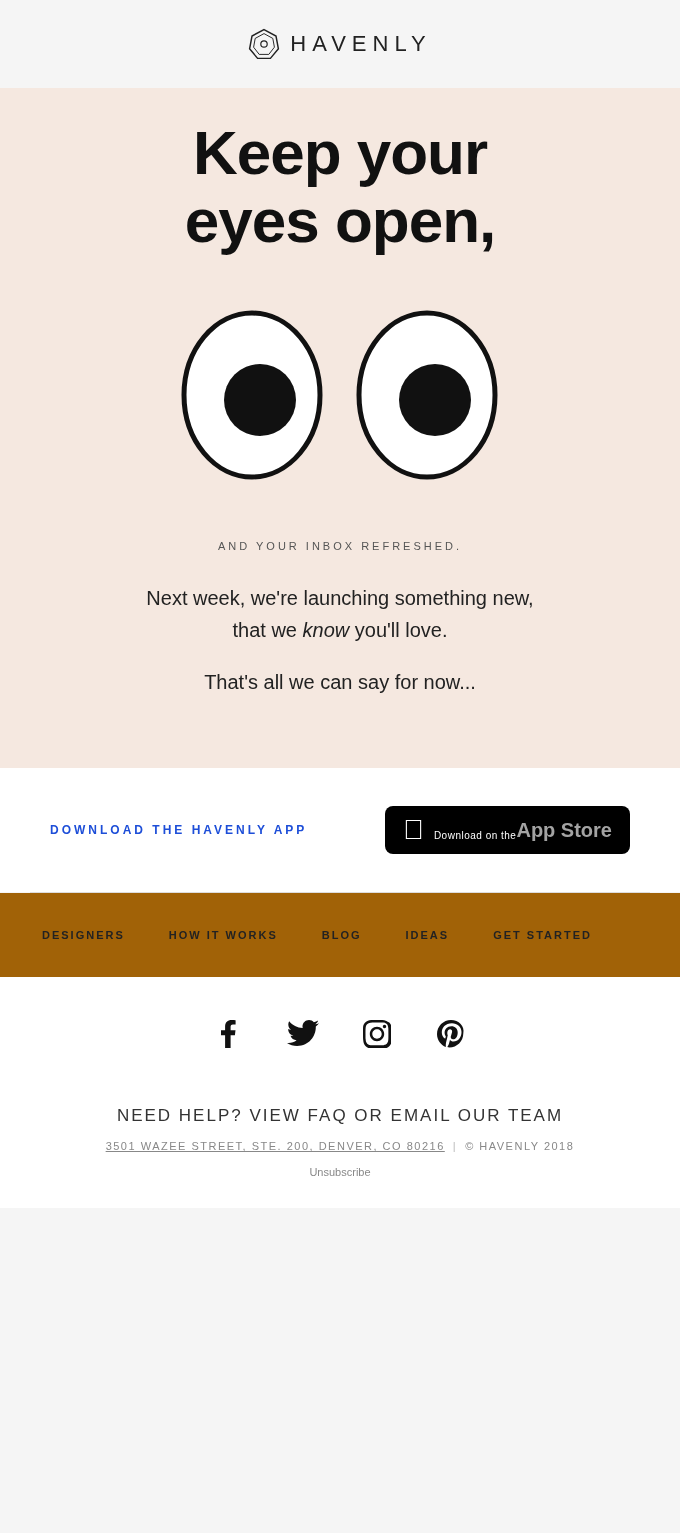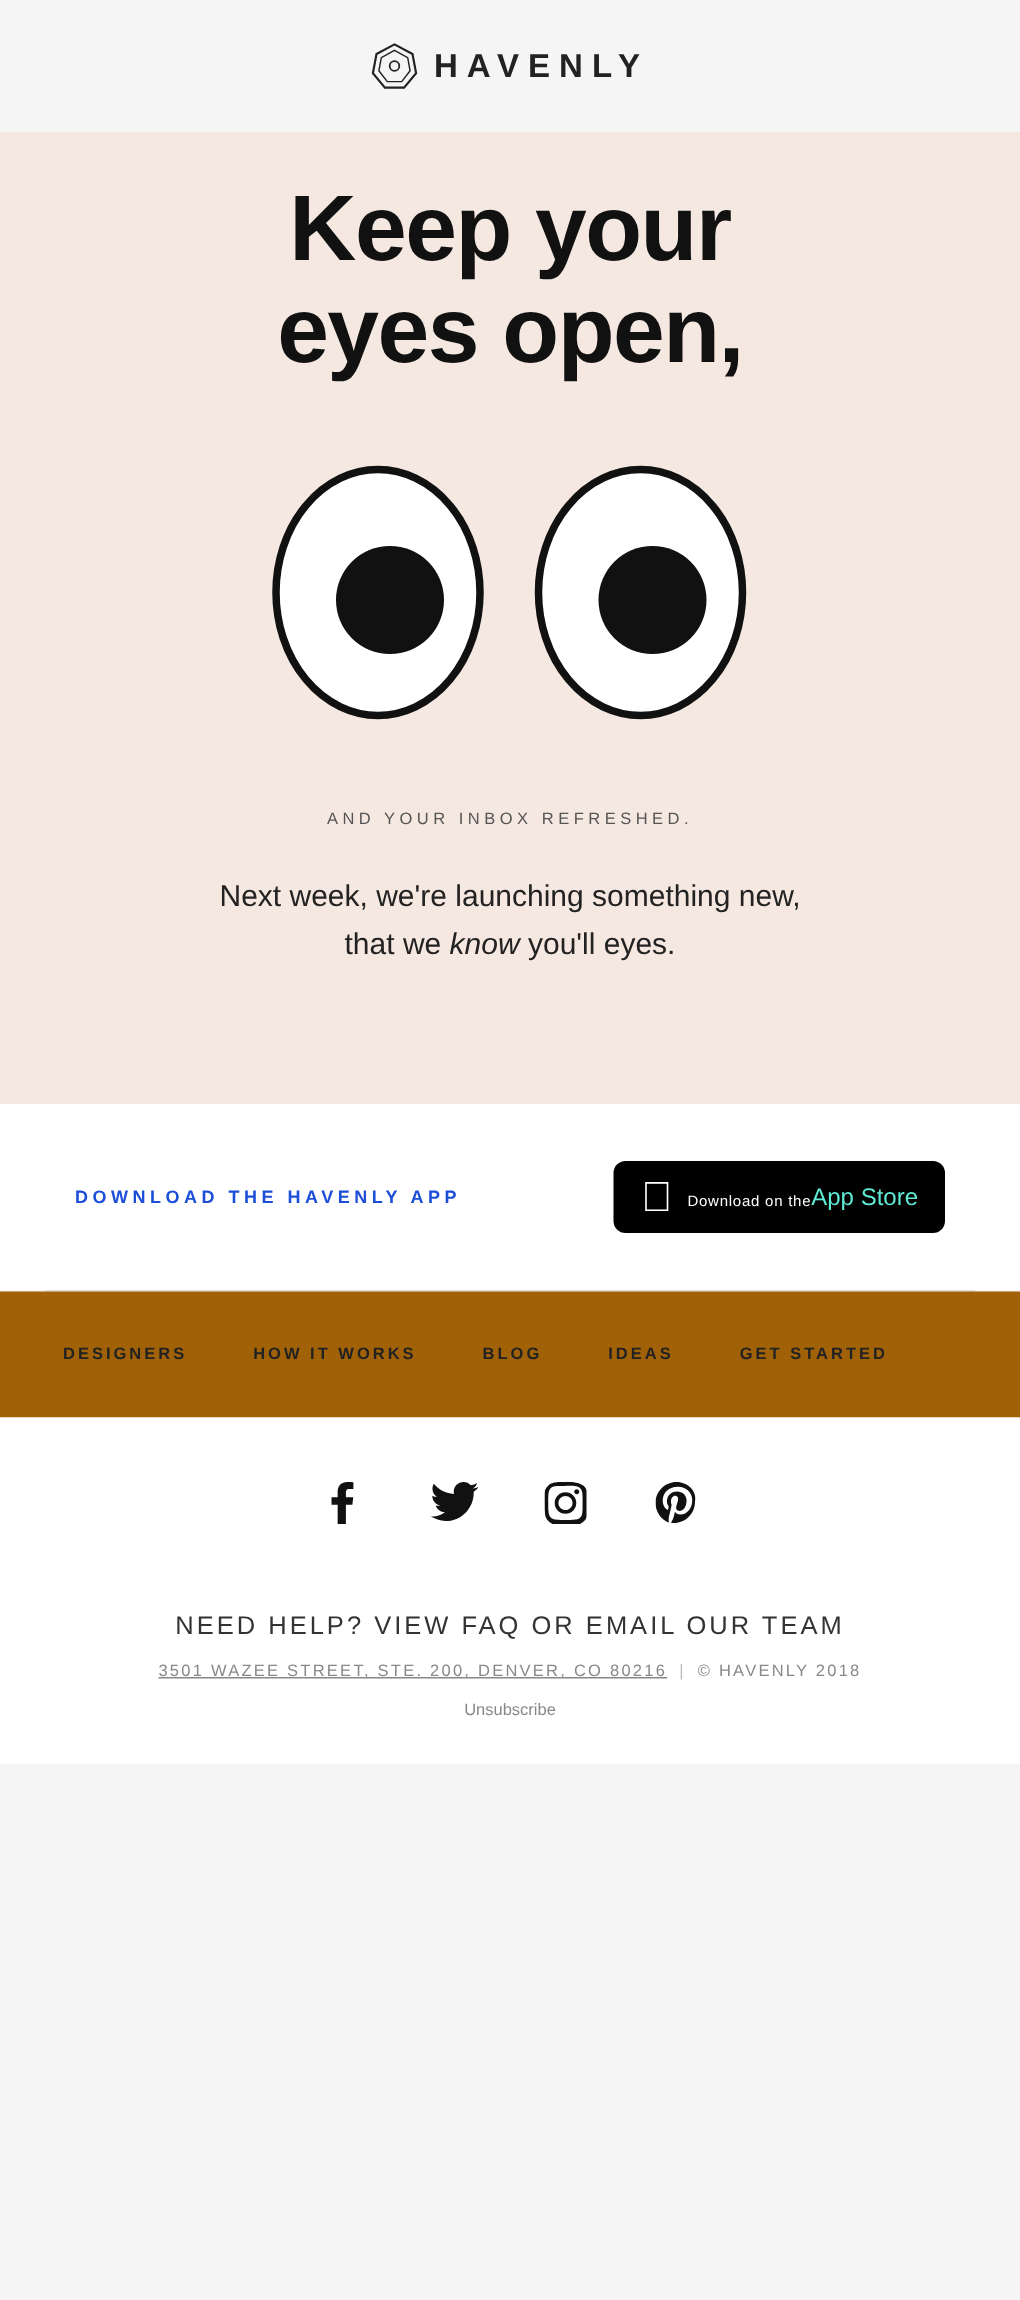--- a/index.html
+++ b/index.html
@@ -18,21 +18,21 @@
       align-items: center;
       justify-content: center;
       gap: 10px;
     }
     .logo-icon {
       width: 32px;
       height: 32px;
     }
     .logo-text {
       font-size: 22px;
-      font-weight: 700;
+      font-weight: 400;
       letter-spacing: 6px;
       color: #222;
       font-family: 'Helvetica Neue', Helvetica, Arial, sans-serif;
     }
 
     
     .hero {
       background: #f5e8e0;
       padding: 31px 40px 70px;
       text-align: center;
@@ -112,23 +112,23 @@
       flex-direction: row;
       align-items: flex-end;
     }
     .app-store-btn .btn-small {
       font-size: 10px;
       letter-spacing: 0.5px;
       color: #fff;
       line-height: 1.2;
     }
     .app-store-btn .btn-large {
-      font-size: 16px;
-      font-weight: 400;
-      color: #5eead4;
+      font-size: 20px;
+      font-weight: 700;
+      color: #a3a3a3;
       line-height: 1.2;
     }
     .apple-icon {
       font-size: 28px;
       color: #fff;
       line-height: 1;
     }
 
     
     .divider {
@@ -246,23 +246,24 @@
     <svg class="eye" viewBox="0 0 155 180" xmlns="http://www.w3.org/2000/svg">
       <ellipse cx="77" cy="90" rx="68" ry="82" fill="white" stroke="#111" stroke-width="5"></ellipse>
       <circle cx="85" cy="95" r="36" fill="#111"></circle>
     </svg>
   </div>
 
   <p class="hero-subtitle">AND YOUR INBOX REFRESHED.</p>
 
   <p class="hero-body">
     <span>Next week, we're launching something new,</span><br>
-    <span>that we </span><em>know</em><span> you'll eyes.</span>
+    <span>that we </span><em>know</em><span> you'll love.</span>
   </p>
 
+  <p class="hero-closing">That's all we can say for now...</p>
 </section>
 
 <div class="app-section">
   <span class="app-label">DOWNLOAD THE HAVENLY APP</span>
   <button class="app-store-btn">
     <span class="apple-icon"></span>
     <span class="btn-text">
       <span class="btn-small">Download on the</span>
       <span class="btn-large">App Store</span>
     </span>

